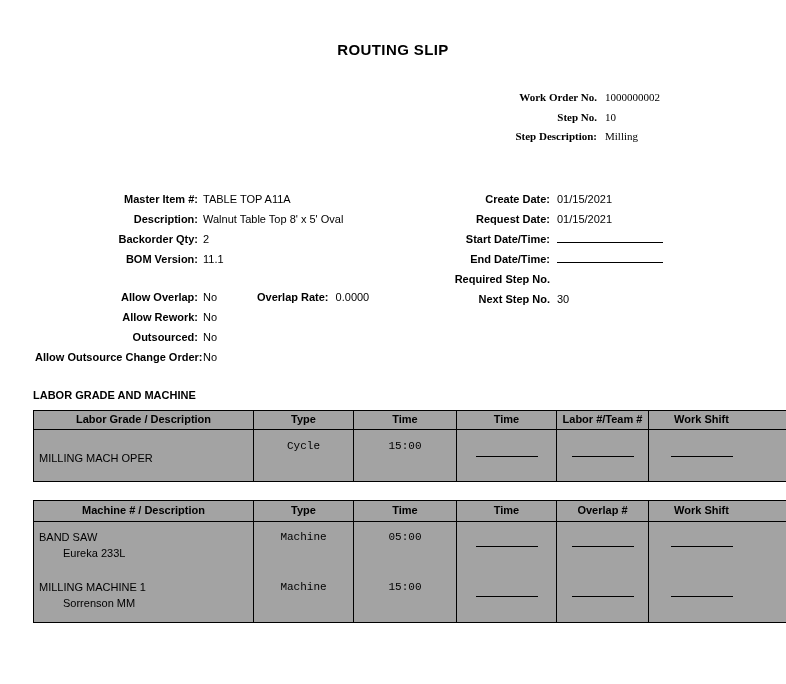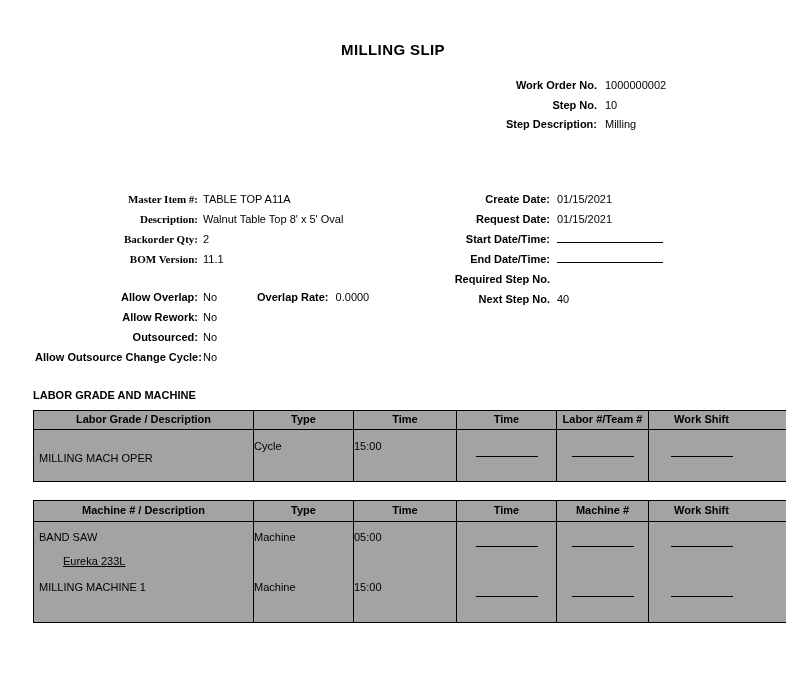--- a/index.html
+++ b/index.html
@@ -16,27 +16,27 @@
   }
 
   .company{position:absolute;left:35px;top:65px;line-height:14.4px;}
 
   
   .fblock{position:absolute;}
   .frow{display:flex;height:20px;line-height:20px;position:relative;white-space:nowrap;}
   .flabel{font-weight:bold;text-align:right;flex:0 0 auto;}
   .fvalue{margin-left:5px;}
 
-  .wo-block{left:460px;top:76px;}
+  .wo-block{left:460px;top:88px;font-family:Liberation Serif, serif;}
   .wo-block .frow{height:19.5px;line-height:19.5px;}
   .wo-block .flabel{width:137px;}
   .wo-block .fvalue{margin-left:8px;}
 
   .item-block{left:35px;top:189px;}
-  .item-block .flabel{width:163px;font-family:Liberation Serif, serif;}
+  .item-block .flabel{width:163px;}
 
   .sched-block{left:420px;top:189px;}
   .sched-block .flabel{width:130px;}
   .sched-block .fvalue{margin-left:7px;}
 
   .flags-block{left:35px;top:287px;}
   .flags-block .flabel{width:163px;}
 
   .overlap-extra{position:absolute;left:222px;top:0;height:20px;line-height:20px;}
   .overlap-extra .flabel-inline{font-weight:bold;text-align:right;}
@@ -61,33 +61,33 @@
   .machine-table .thead{height:20px;line-height:19px;}
   .trow{display:flex;}
   .labor-table .trow{height:51px;}
   .machine-table .trow{height:50px;}
   .tc{box-sizing:border-box;border-right:1px solid #000000;overflow:hidden;}
   .tc:last-child{border-right:none;}
   .c1{width:220px;}.c2{width:100px;}.c3{width:103px;}.c4{width:100px;}.c5{width:92px;}.c6{width:105px;}
   .cell-name{margin-top:22px;padding-left:5px;white-space:nowrap;}
   .cell-desc{margin-top:9px;padding-left:29px;white-space:nowrap;}
   .machine-table .cell-name{margin-top:9px;}
-  .machine-table .cell-desc{margin-top:12px;text-decoration:underline;}
-  .cell-center{text-align:left;margin-top:10px;}
+  .machine-table .cell-desc{margin-top:4px;}
+  .cell-center{text-align:center;margin-top:10px;font-family:Liberation Mono, monospace;}
   .machine-table .cell-center{margin-top:9px;}
   .tc-blank{display:flex;justify-content:center;align-items:flex-start;}
   .cell-blank{display:block;width:62px;height:0;border-bottom:1px solid #000000;margin-top:26px;}
   .machine-table .cell-blank{margin-top:24px;}
 </style>
 </head>
 <body>
 
 <div class="page">
 
-  <div class="doc-title">MILLING SLIP</div>
+  <div class="doc-title">ROUTING SLIP</div>
 
 
   <div class="fblock wo-block">
     <div class="frow">
       <span class="flabel">Work Order No.</span>
       <span class="fvalue">1000000002</span>
     </div>
     <div class="frow">
       <span class="flabel">Step No.</span>
       <span class="fvalue">10</span>
@@ -133,21 +133,21 @@
     <div class="frow">
       <span class="flabel">End Date/Time:</span>
       <span class="blank-line"></span>
     </div>
     <div class="frow">
       <span class="flabel">Required Step No.</span>
       <span class="fvalue"></span>
     </div>
     <div class="frow">
       <span class="flabel">Next Step No.</span>
-      <span class="fvalue">40</span>
+      <span class="fvalue">30</span>
     </div>
   </div>
 
   <div class="fblock flags-block">
     <div class="frow">
       <span class="flabel">Allow Overlap:</span>
       <span class="fvalue">No</span>
       <span class="overlap-extra">
         <span class="flabel-inline">Overlap Rate:</span>
         <span class="fvalue-inline">0.0000</span>
@@ -155,21 +155,21 @@
     </div>
     <div class="frow">
       <span class="flabel">Allow Rework:</span>
       <span class="fvalue">No</span>
     </div>
     <div class="frow">
       <span class="flabel">Outsourced:</span>
       <span class="fvalue">No</span>
     </div>
     <div class="frow">
-      <span class="flabel">Allow Outsource Change Cycle:</span>
+      <span class="flabel">Allow Outsource Change Order:</span>
       <span class="fvalue">No</span>
     </div>
   </div>
 
   <div class="section-title">LABOR GRADE AND MACHINE</div>
 
   <div class="rtable labor-table">
     <div class="thead">
       <div class="tc c1">Labor Grade / Description</div>
       <div class="tc c2">Type</div>
@@ -199,21 +199,21 @@
       </div>
     </div>
   </div>
 
   <div class="rtable machine-table">
     <div class="thead">
       <div class="tc c1">Machine # / Description</div>
       <div class="tc c2">Type</div>
       <div class="tc c3">Time</div>
       <div class="tc c4">Time</div>
-      <div class="tc c5">Machine #</div>
+      <div class="tc c5">Overlap #</div>
       <div class="tc c6">Work Shift</div>
     </div>
     <div class="trow">
       <div class="tc c1">
         <div class="cell-name">BAND SAW</div>
         <div class="cell-desc">Eureka 233L</div>
       </div>
       <div class="tc c2">
         <div class="cell-center">Machine</div>
       </div>
@@ -226,20 +226,21 @@
       <div class="tc c5 tc-blank">
         <span class="cell-blank"></span>
       </div>
       <div class="tc c6 tc-blank">
         <span class="cell-blank"></span>
       </div>
     </div>
     <div class="trow">
       <div class="tc c1">
         <div class="cell-name">MILLING MACHINE 1</div>
+        <div class="cell-desc">Sorrenson MM</div>
       </div>
       <div class="tc c2">
         <div class="cell-center">Machine</div>
       </div>
       <div class="tc c3">
         <div class="cell-center">15:00</div>
       </div>
       <div class="tc c4 tc-blank">
         <span class="cell-blank"></span>
       </div>

